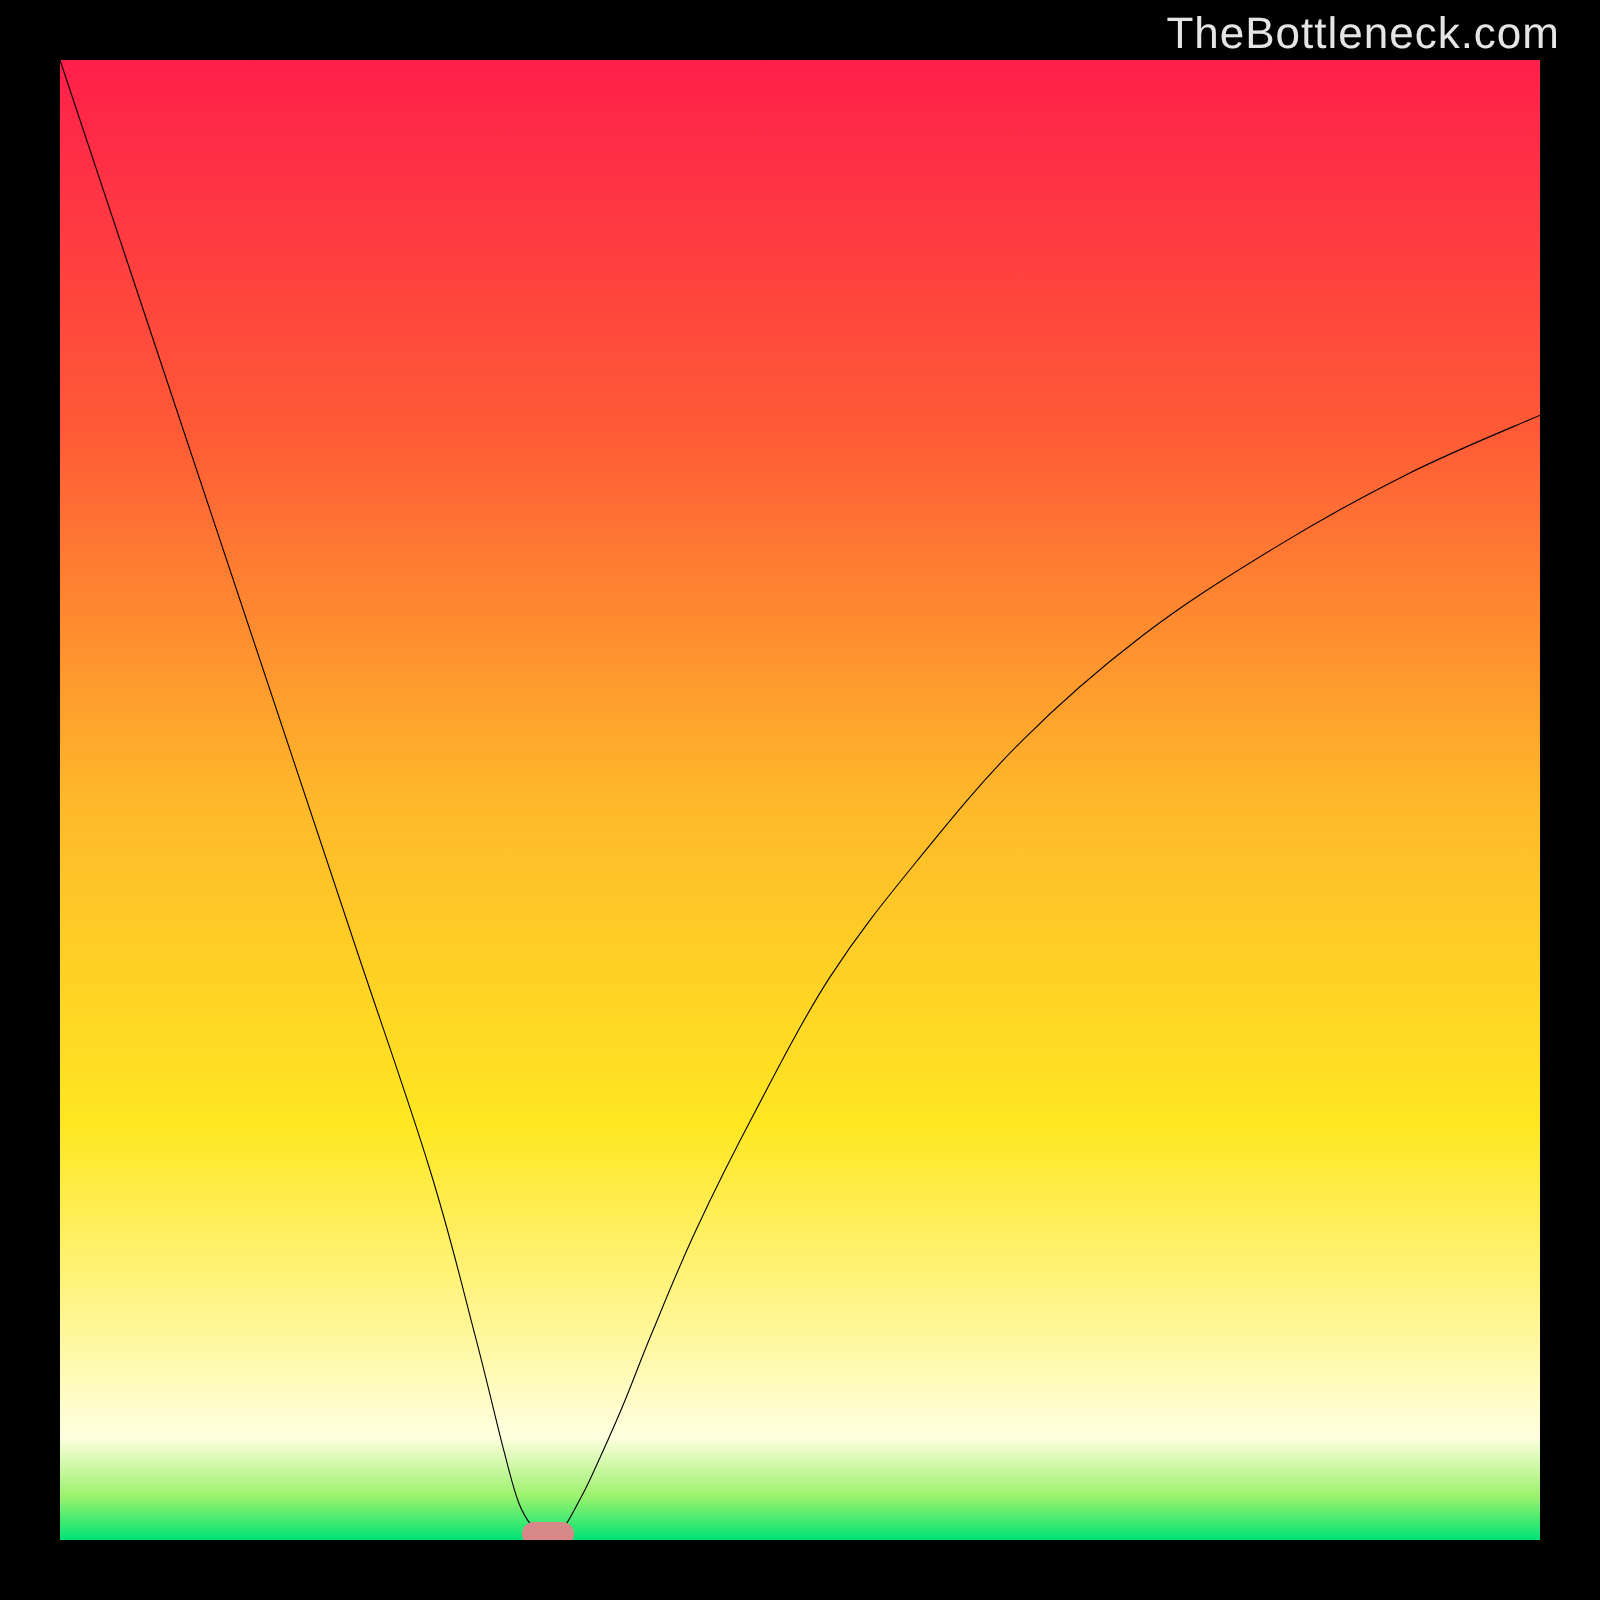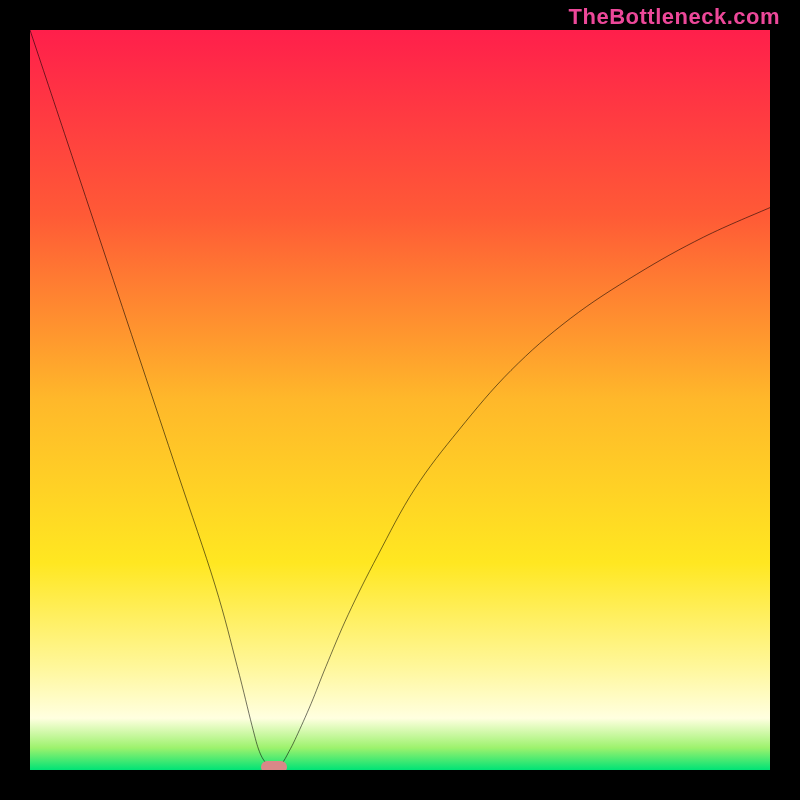--- a/index.html
+++ b/index.html
@@ -14,23 +14,23 @@
   .frame {
     position: relative;
     width: 800px;
     height: 800px;
     background: #000;
   }
   .watermark {
     position: absolute;
     top: 4px;
     right: 20px;
-    color: #ec4899;
+    color: #e5e5e5;
     font-size: 22px;
-    font-weight: 700;
+    font-weight: 400;
     letter-spacing: 0.5px;
     z-index: 5;
   }
   .plot-area {
     position: absolute;
     left: 30px;
     top: 30px;
     width: 740px;
     height: 740px;
     overflow: hidden;

